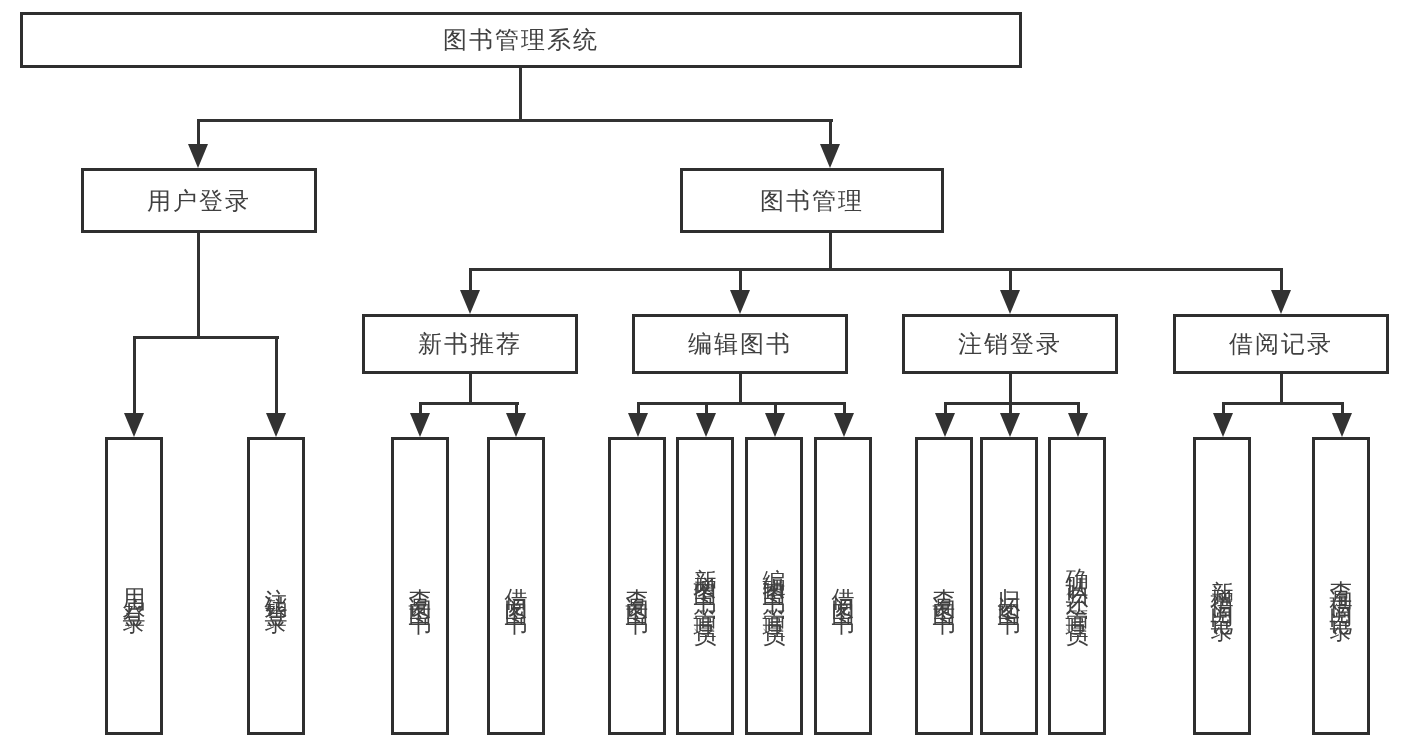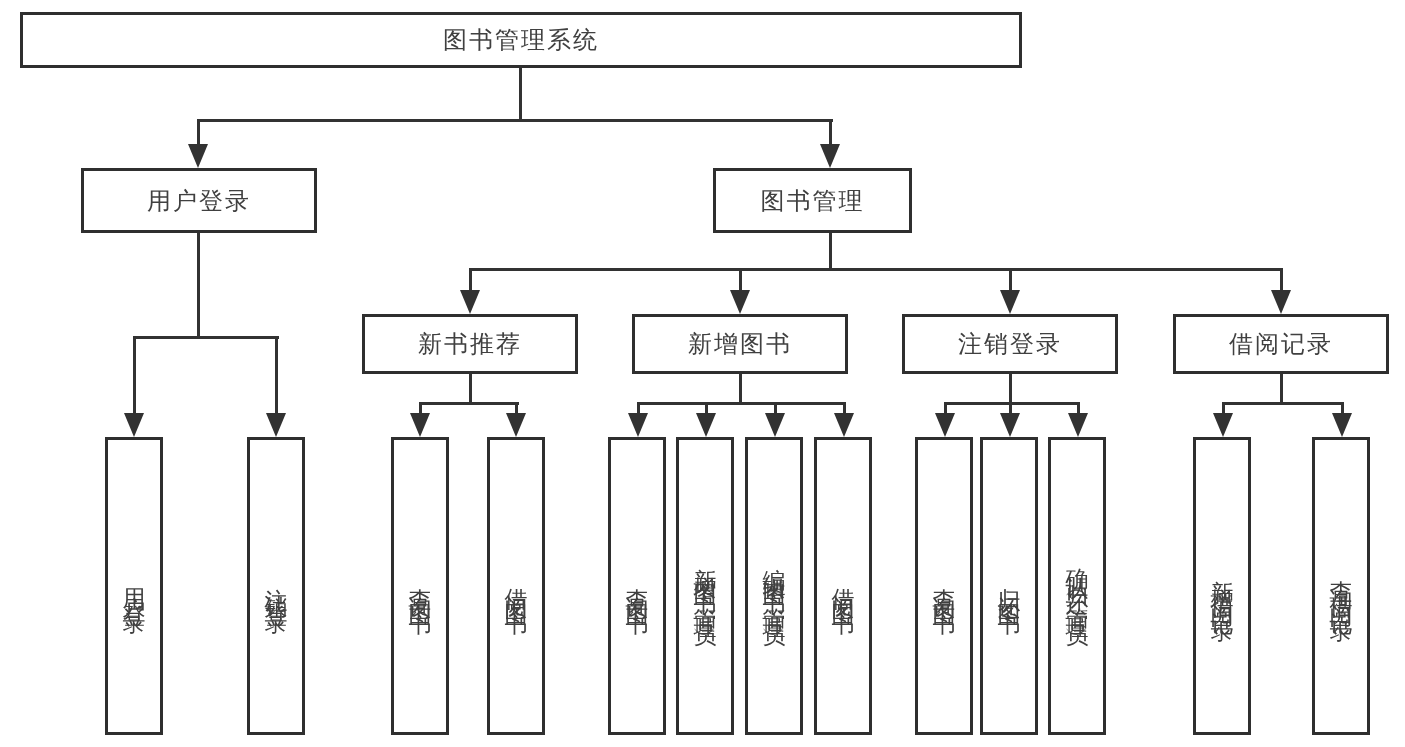--- a/index.html
+++ b/index.html
@@ -70,21 +70,21 @@
   <div class="vline" style="left:519px;top:68px;height:51px;"></div>
   <div class="hline" style="left:197px;top:119px;width:636px;"></div>
   <div class="vline" style="left:197px;top:119px;height:27px;"></div>
   <div class="arrow" style="left:188px;top:144px;"></div>
   <div class="vline" style="left:829px;top:119px;height:27px;"></div>
   <div class="arrow" style="left:820px;top:144px;"></div>
 
   <div class="node" style="left:81px;top:168px;width:236px;height:65px;">
     <span>用户登录</span>
   </div>
-  <div class="node" style="left:713px;top:168px;width:199px;height:65px;text-align:center;">
+  <div class="node" style="left:680px;top:168px;width:264px;height:65px;text-align:center;">
     <span>图书管理</span>
   </div>
 
   <div class="vline" style="left:197px;top:233px;height:103px;"></div>
   <div class="hline" style="left:133px;top:336px;width:146px;"></div>
   <div class="vline" style="left:133px;top:336px;height:79px;"></div>
   <div class="arrow" style="left:124px;top:413px;"></div>
   <div class="vline" style="left:275px;top:336px;height:79px;"></div>
   <div class="arrow" style="left:266px;top:413px;"></div>
 
@@ -96,21 +96,21 @@
   <div class="arrow" style="left:730px;top:290px;"></div>
   <div class="vline" style="left:1009px;top:268px;height:24px;"></div>
   <div class="arrow" style="left:1000px;top:290px;"></div>
   <div class="vline" style="left:1280px;top:268px;height:24px;"></div>
   <div class="arrow" style="left:1271px;top:290px;"></div>
 
   <div class="node" style="left:362px;top:314px;width:216px;height:60px;">
     <span>新书推荐</span>
   </div>
   <div class="node" style="left:632px;top:314px;width:216px;height:60px;">
-    <span>新增图书</span>
+    <span>编辑图书</span>
   </div>
   <div class="node" style="left:902px;top:314px;width:216px;height:60px;">
     <span>注销登录</span>
   </div>
   <div class="node" style="left:1173px;top:314px;width:216px;height:60px;">
     <span>借阅记录</span>
   </div>
 
   <div class="vline" style="left:469px;top:374px;height:31px;"></div>
   <div class="hline" style="left:419px;top:402px;width:100px;"></div>

